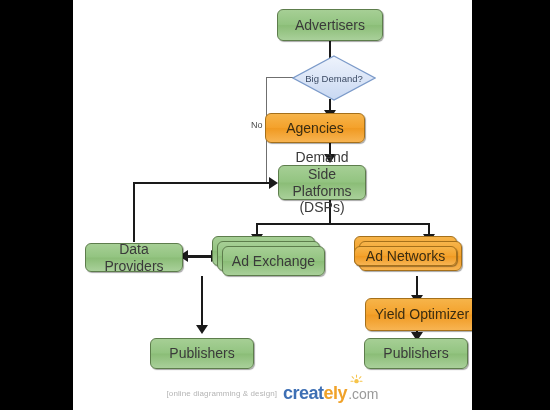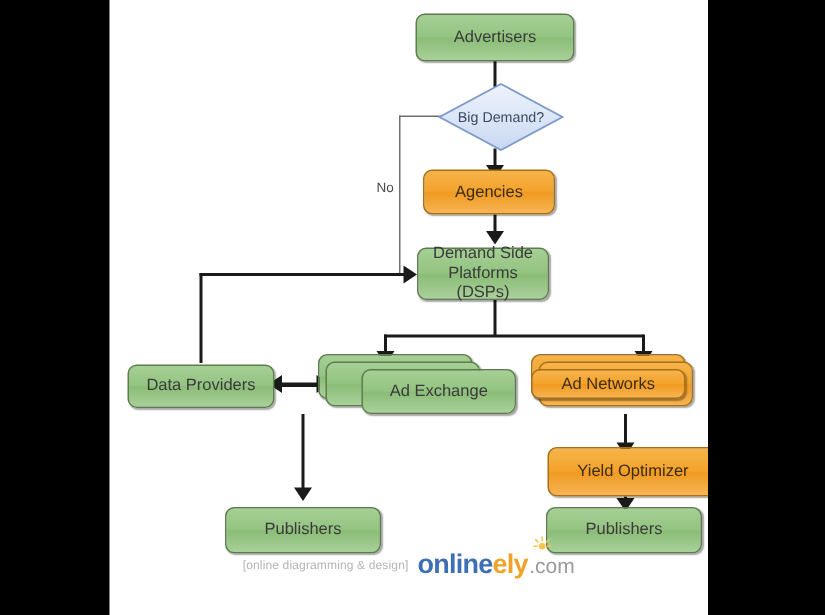--- a/index.html
+++ b/index.html
@@ -10,21 +10,21 @@
   #stage{position:relative;width:550px;height:410px;background:#000;}
   #canvas{
     position:absolute;left:73px;top:0;width:399px;height:410px;
     background:#ffffff;overflow:hidden;
   }
   
   .node{
     position:absolute;box-sizing:border-box;
     display:flex;align-items:center;justify-content:center;
     text-align:center;line-height:1.18;
-    font-size:11px;color:#3a3a3a;
+    font-size:14px;color:#3a3a3a;
     border-radius:6px;
     border:1px solid #5f7a52;
     box-shadow:1px 1px 1px rgba(0,0,0,.35);
     z-index:5;
   }
   .green{
     background:linear-gradient(180deg,#a6cf95 0%,#93c481 48%,#8bbd77 52%,#a9d09a 100%);
     border-color:#5d7d4c;
   }
   .orange{
@@ -65,21 +65,21 @@
   .arrow-left{
     border-top:6px solid transparent;border-bottom:6px solid transparent;
     border-right:9px solid #1a1a1a;
   }
   .edgelabel{
     position:absolute;font-size:9px;color:#4a4a4a;z-index:3;
   }
 
   
   #footer{
-    position:absolute;left:0;bottom:23px;width:100%;
+    position:absolute;left:0;bottom:6px;width:100%;
     display:flex;align-items:center;justify-content:center;
     gap:6px;z-index:8;
   }
   .tagline{font-size:8px;color:#b4b4b4;letter-spacing:.1px;}
   .logo{position:relative;display:flex;align-items:baseline;}
   .logo .c1{font-size:18px;font-weight:bold;color:#3d6fb4;letter-spacing:-.5px;}
   .logo .c2{font-size:18px;font-weight:bold;color:#f0a229;letter-spacing:-.5px;}
   .logo .dotcom{font-size:14px;color:#9a9a9a;margin-left:1px;}
   .spark{
     position:absolute;right:15px;top:-9px;width:13px;height:13px;
@@ -140,36 +140,36 @@
             <stop offset="0%" stop-color="#eef3fc"></stop>
             <stop offset="50%" stop-color="#dce6f7"></stop>
             <stop offset="100%" stop-color="#c8d8f2"></stop>
           </linearGradient>
         </defs>
         <polygon points="42,1 83,23 42,45 1,23" fill="url(#dg)" stroke="#7b9ac9" stroke-width="1.2"></polygon>
       </svg>
       <span class="dlabel">Big Demand?</span>
     </div>
 
-    <div class="node orange" style="left:209px;top:113px;width:88px;height:30px;">
+    <div class="node orange" style="left:192px;top:113px;width:100px;height:30px;">
       <span class="node-label">Agencies</span>
     </div>
 
     <div class="node green" style="left:205px;top:165px;width:88px;height:35px;">
       <span class="node-label">Demand Side
 Platforms (DSPs)</span>
     </div>
 
     <div class="node green" style="left:12px;top:243px;width:98px;height:29px;">
       <span class="node-label">Data Providers</span>
     </div>
 
     <div class="node green stack-l" style="left:139px;top:236px;width:103px;height:30px;"></div>
     <div class="node green stack-m" style="left:144px;top:241px;width:103px;height:30px;"></div>
-    <div class="node green" style="left:149px;top:246px;width:103px;height:30px;margin-left:19px;">
+    <div class="node green" style="left:149px;top:246px;width:103px;height:30px;">
       <span class="node-label">Ad Exchange</span>
     </div>
 
     <div class="node orange stack-l" style="left:281px;top:236px;width:103px;height:30px;"></div>
     <div class="node orange stack-m" style="left:286px;top:241px;width:103px;height:30px;"></div>
     <div class="node orange" style="left:281px;top:246px;width:103px;height:20px;">
       <span class="node-label">Ad Networks</span>
     </div>
 
     <div class="node orange" style="left:292px;top:298px;width:114px;height:33px;">
@@ -180,21 +180,21 @@
       <span class="node-label">Publishers</span>
     </div>
 
     <div class="node green" style="left:291px;top:338px;width:104px;height:31px;">
       <span class="node-label">Publishers</span>
     </div>
 
     <div id="footer">
       <span class="tagline">[online diagramming &amp; design]</span>
       <span class="logo">
-        <span class="c1">online</span>
+        <span class="c1">creat</span>
         <span class="c2">ely</span>
         <span class="dotcom">.com</span>
         <svg class="spark" viewBox="0 0 20 20">
           <circle cx="10" cy="11" r="3.4" fill="#f6c44a"></circle>
           <g stroke="#f6c44a" stroke-width="1.6" stroke-linecap="round">
             <line x1="10" y1="1.5" x2="10" y2="5"></line>
             <line x1="3.2" y1="4.2" x2="5.6" y2="6.6"></line>
             <line x1="16.8" y1="4.2" x2="14.4" y2="6.6"></line>
             <line x1="1.5" y1="11" x2="4.6" y2="11"></line>
             <line x1="18.5" y1="11" x2="15.4" y2="11"></line>

